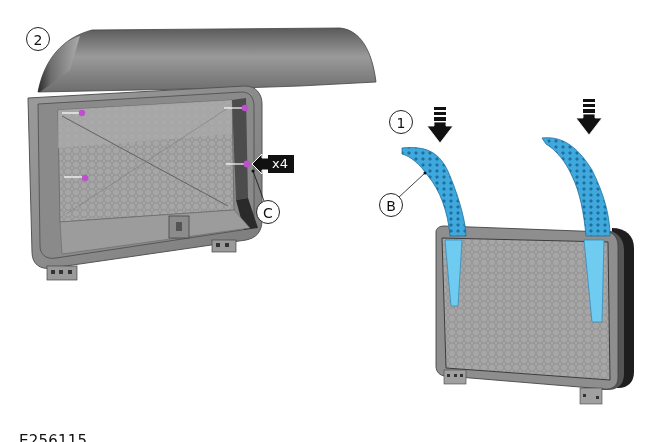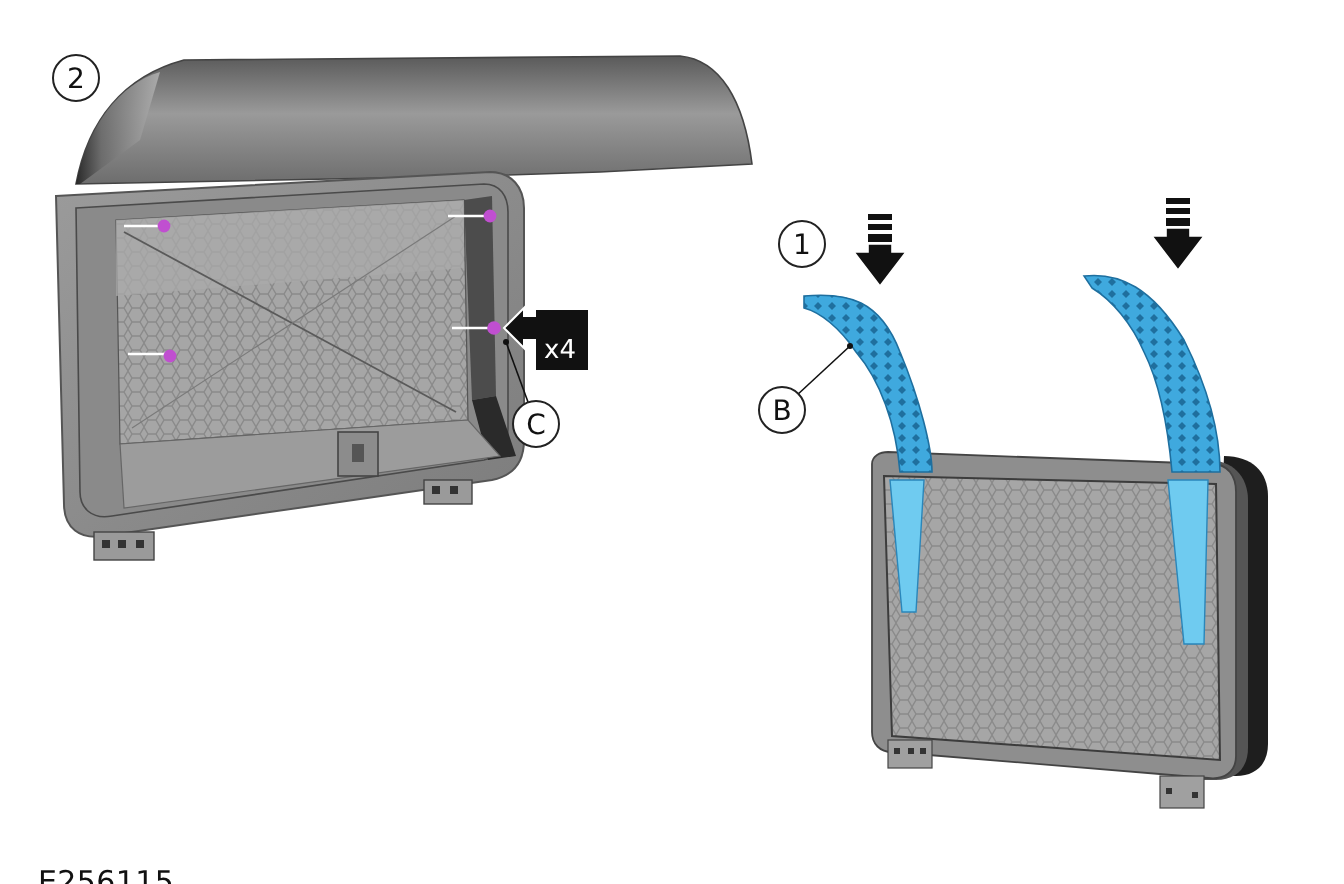--- a/index.html
+++ b/index.html
@@ -3,21 +3,21 @@
   <meta charset="utf-8">
   <style>
     html, body { margin: 0; padding: 0; background: #ffffff; }
     body { width: 672px; height: 442px; position: relative; overflow: hidden;
            font-family: "DejaVu Sans", sans-serif; }
     #stage { position: absolute; left: 0; top: 0; width: 672px; height: 442px; }
     .callout { position: absolute; width: 24px; height: 24px; border: 1px solid #222;
                border-radius: 50%; background: #fff; color: #111; font-size: 14px;
                line-height: 24px; text-align: center; box-sizing: border-box; }
     .qty-tag { position: absolute; background: #111; color: #fff; font-size: 13px;
-               line-height: 18px; height: 18px; padding: 12px 6px 0 4px; }
+               line-height: 18px; height: 18px; padding: 0 6px 0 4px; }
     .fig-id { position: absolute; left: 8px; top: 432px; font-size: 15px; color: #111;
               letter-spacing: 0.2px; margin-left: 11px; }
   </style>
 </head>
 <body>
 
 <div id="stage">
   <svg width="672" height="442" viewBox="0 0 672 442" xmlns="http://www.w3.org/2000/svg">
     <defs>
       <linearGradient id="lidGrad" x1="0" y1="0" x2="0" y2="1">

